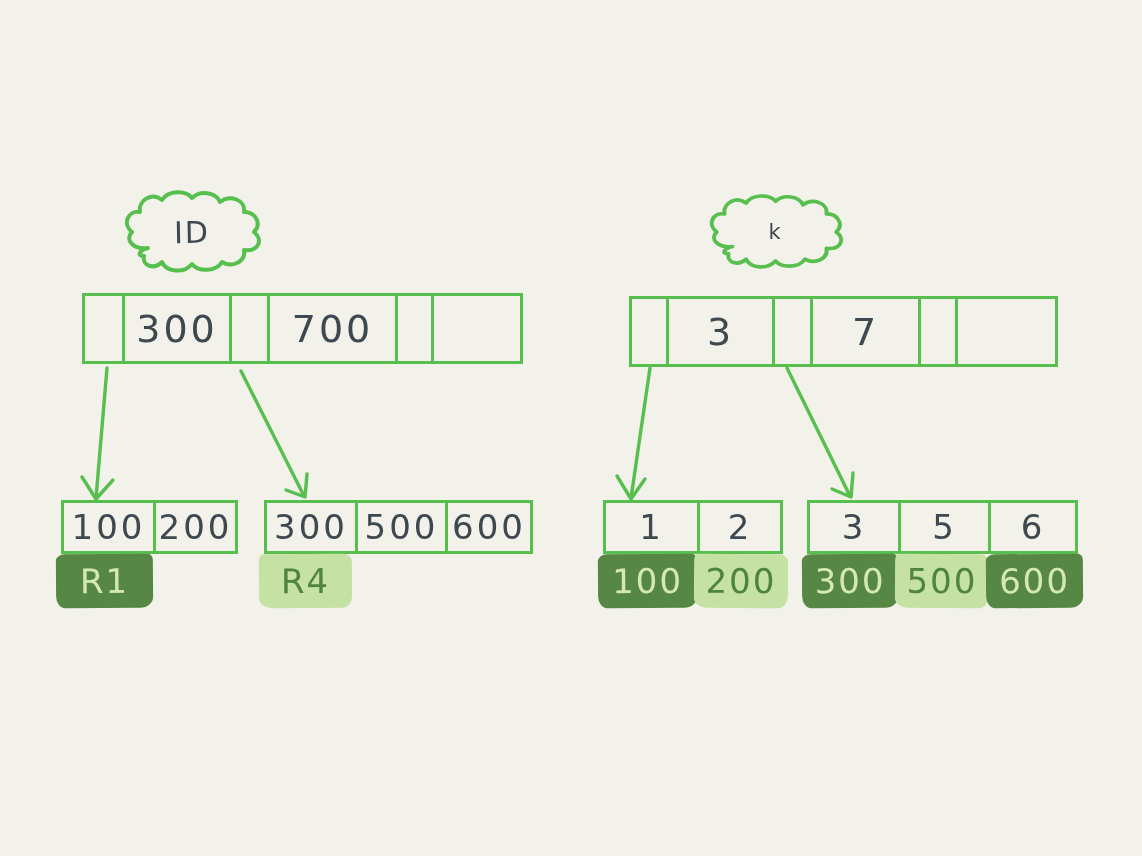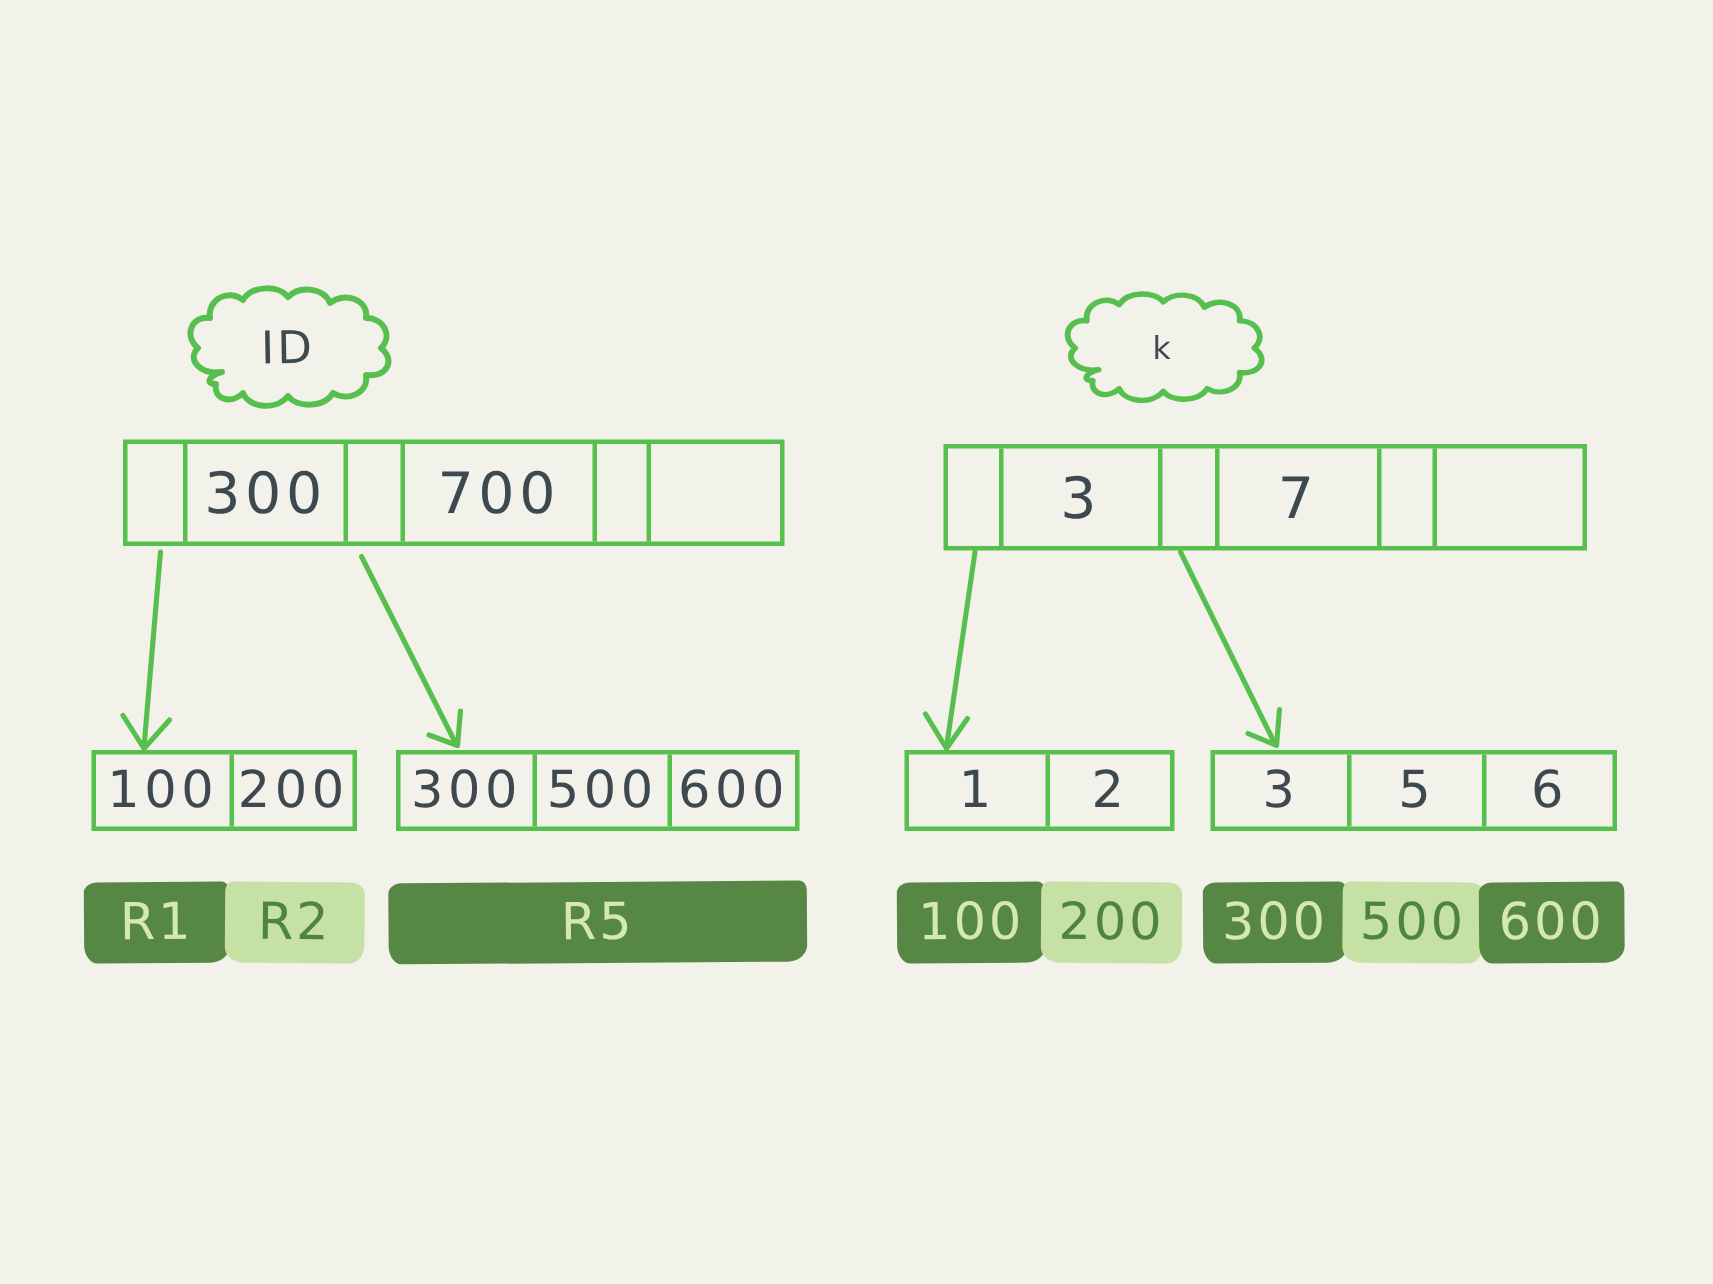--- a/index.html
+++ b/index.html
@@ -25,21 +25,21 @@
   .cloud-text.big{font-size:30px;transform:rotate(-1deg);}
   .cloud-text.small{font-size:21px;}
 
   .node{position:absolute;display:flex;border:3px solid var(--green);}
   .cell{display:flex;align-items:center;justify-content:center;
         border-right:3px solid var(--green);color:var(--ink);letter-spacing:3px;}
   .cell:last-child{border-right:none;}
   .index-cell{font-size:38px;}
   .leaf-cell{font-size:34px;}
 
-  .record-row{position:absolute;display:flex;margin-top:34px;}
+  .record-row{position:absolute;display:flex;}
   .record{display:flex;align-items:center;justify-content:center;
           font-size:34px;letter-spacing:2px;}
   .record.t-dark{background:var(--dark);color:var(--on-dark);
           border-radius:9px 5px 13px 9px / 7px 6px 11px 12px;}
   .record.t-light{background:var(--light);color:var(--on-light);
           border-radius:5px 9px 10px 13px / 6px 8px 12px 10px;}
   .record + .record{margin-left:-3px;}
   .record:nth-child(odd){transform:rotate(-0.4deg);}
   .record:nth-child(even){transform:rotate(0.4deg);}
 </style>
@@ -86,30 +86,29 @@
     <div class="cell index-cell" style="width:36px"></div>
     <div class="cell index-cell" style="flex:1"></div>
   </div>
 
   <div class="node" style="left:61px;top:500px;width:177px;height:54px">
     <div class="cell leaf-cell" style="width:92px">100</div>
     <div class="cell leaf-cell" style="flex:1">200</div>
   </div>
   <div class="record-row" style="left:56px;top:554px;width:187px;height:54px">
     <div class="record t-dark" style="width:97px">R1</div>
-    <div class="record t-light" style="flex:1">R2</div>
   </div>
 
   <div class="node" style="left:264px;top:500px;width:269px;height:54px">
     <div class="cell leaf-cell" style="width:91px">300</div>
     <div class="cell leaf-cell" style="width:90px">500</div>
     <div class="cell leaf-cell" style="flex:1">600</div>
   </div>
   <div class="record-row" style="left:259px;top:554px;width:279px;height:54px">
-    <div class="record t-dark" style="flex:1">R5</div>
+    <div class="record t-light" style="width:93px">R4</div>
   </div>
 
   <div class="cloud" style="left:703px;top:194px;width:145px;height:76px">
     <svg viewBox="0 0 148 84" preserveAspectRatio="none">
       <path d="M 30 58 C 16 60 6 50 14 42 C 4 34 10 20 22 22 C 20 10 34 2 44 10
                C 50 0 68 0 74 8 C 82 0 98 2 102 12 C 112 4 128 10 126 22
                C 138 22 144 34 136 42 C 146 50 140 62 126 60 C 128 72 114 78 104 72
                C 98 82 80 82 74 74 C 66 84 48 82 44 72 C 36 80 24 76 26 66
                C 18 66 22 60 30 58 Z" fill="none" stroke="#57bf4d" stroke-width="4" stroke-linejoin="round"></path>
     </svg>

